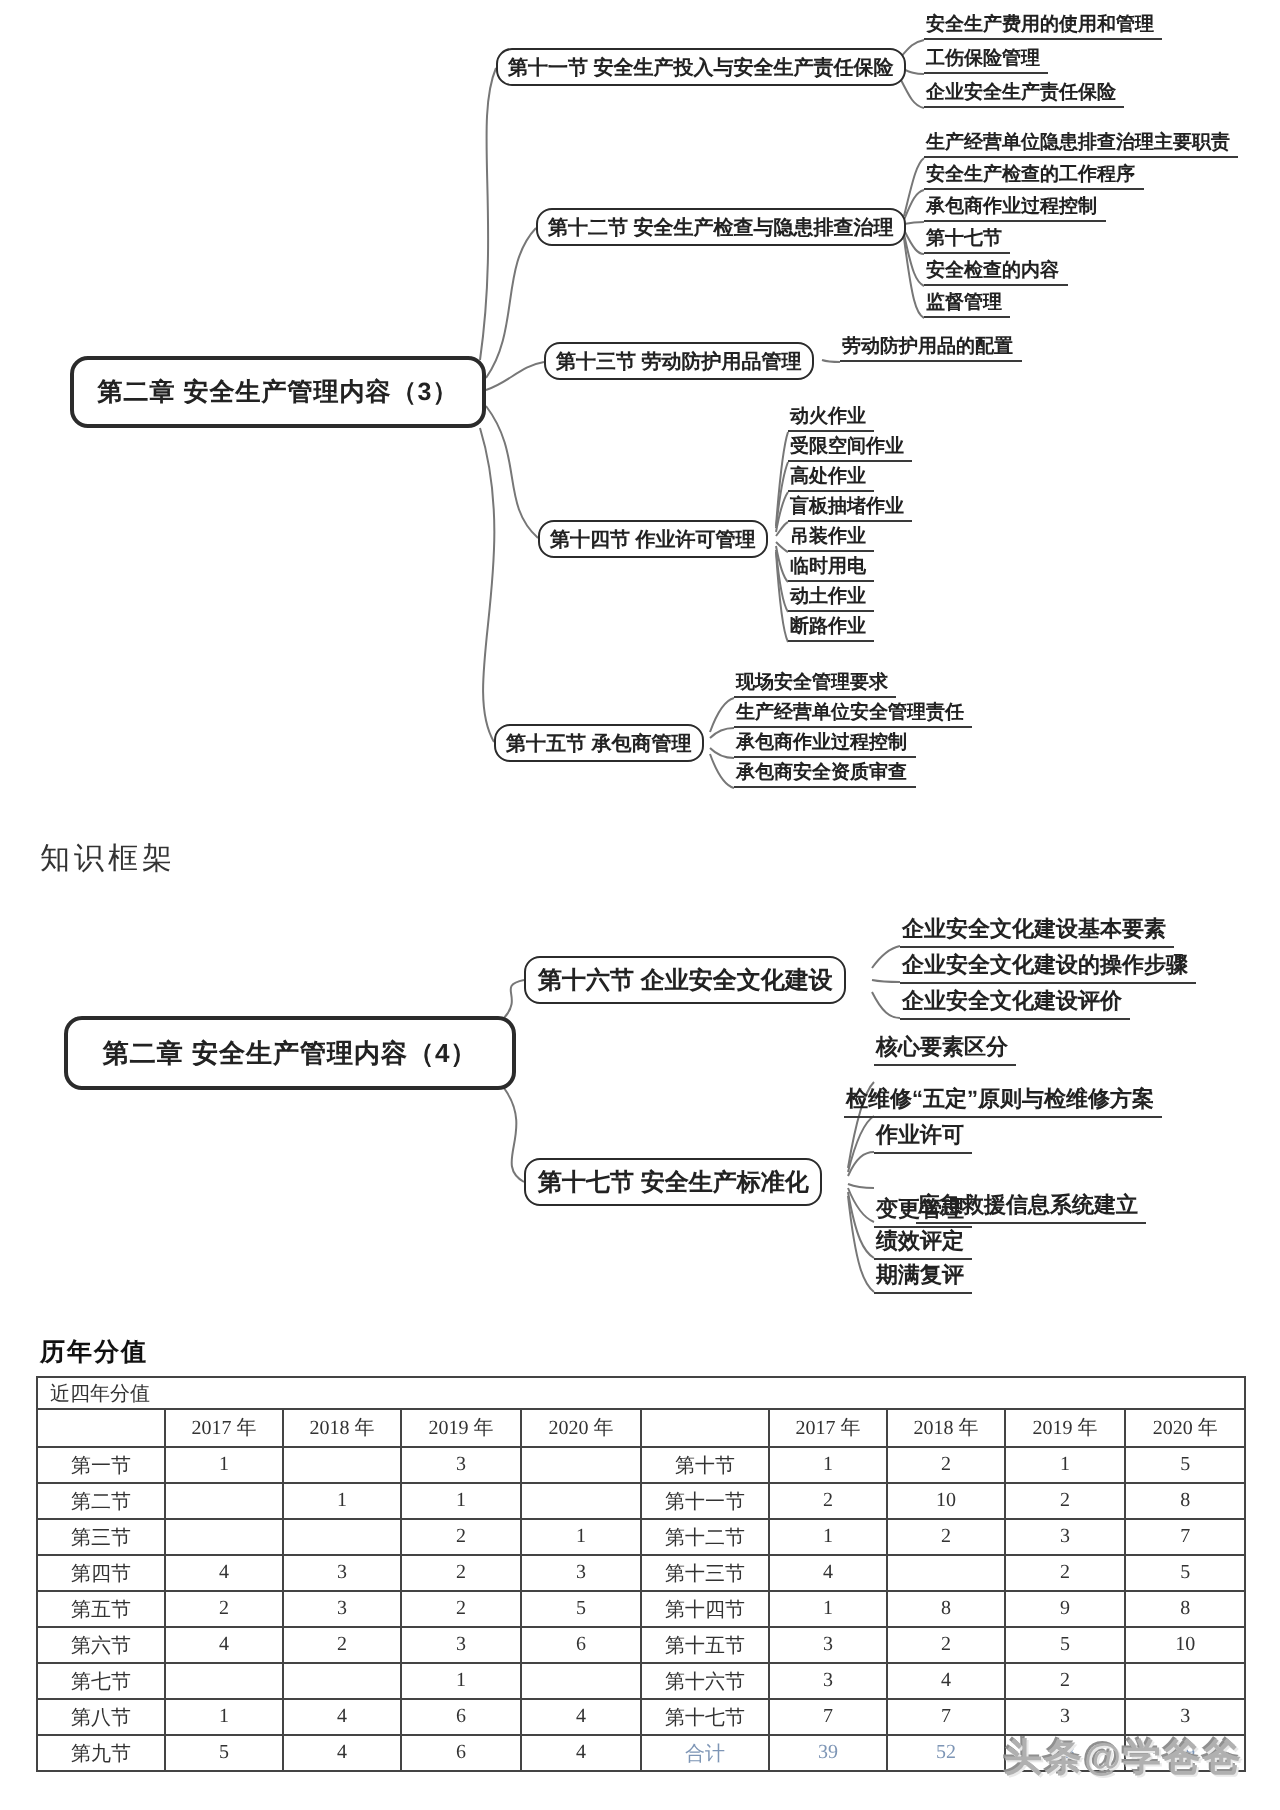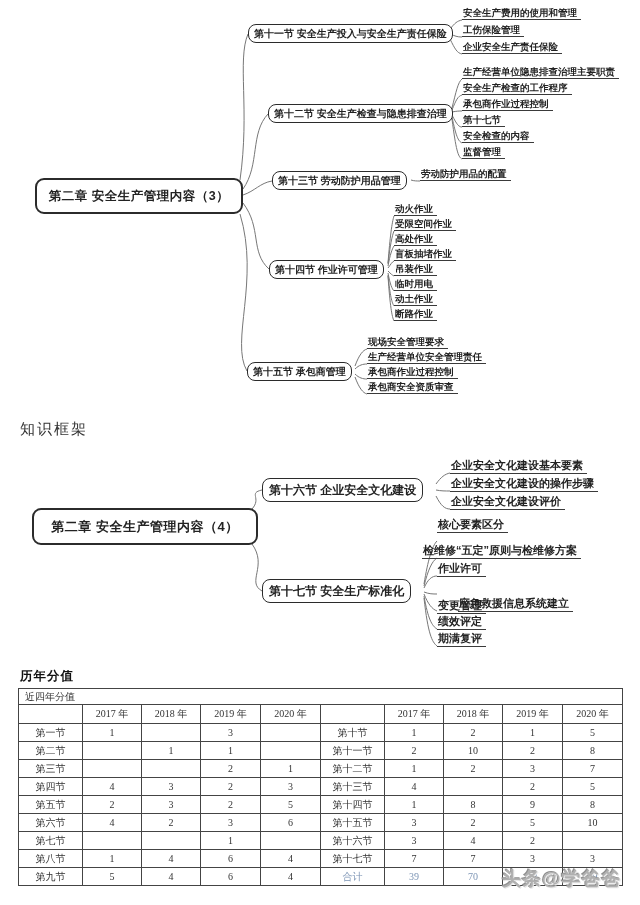--- a/index.html
+++ b/index.html
@@ -273,21 +273,21 @@
       <td>3</td>
     </tr>
     <tr>
       <td>第九节</td>
       <td>5</td>
       <td>4</td>
       <td>6</td>
       <td>4</td>
       <td class="total">合计</td>
       <td class="total">39</td>
-      <td class="total">70</td>
+      <td class="total">52</td>
       <td class="total">53</td>
       <td class="total">69</td>
     </tr>
   </tbody>
     </table>
 
   <div id="watermark">头条@学爸爸</div>
 </div>
 
 </body></html>

